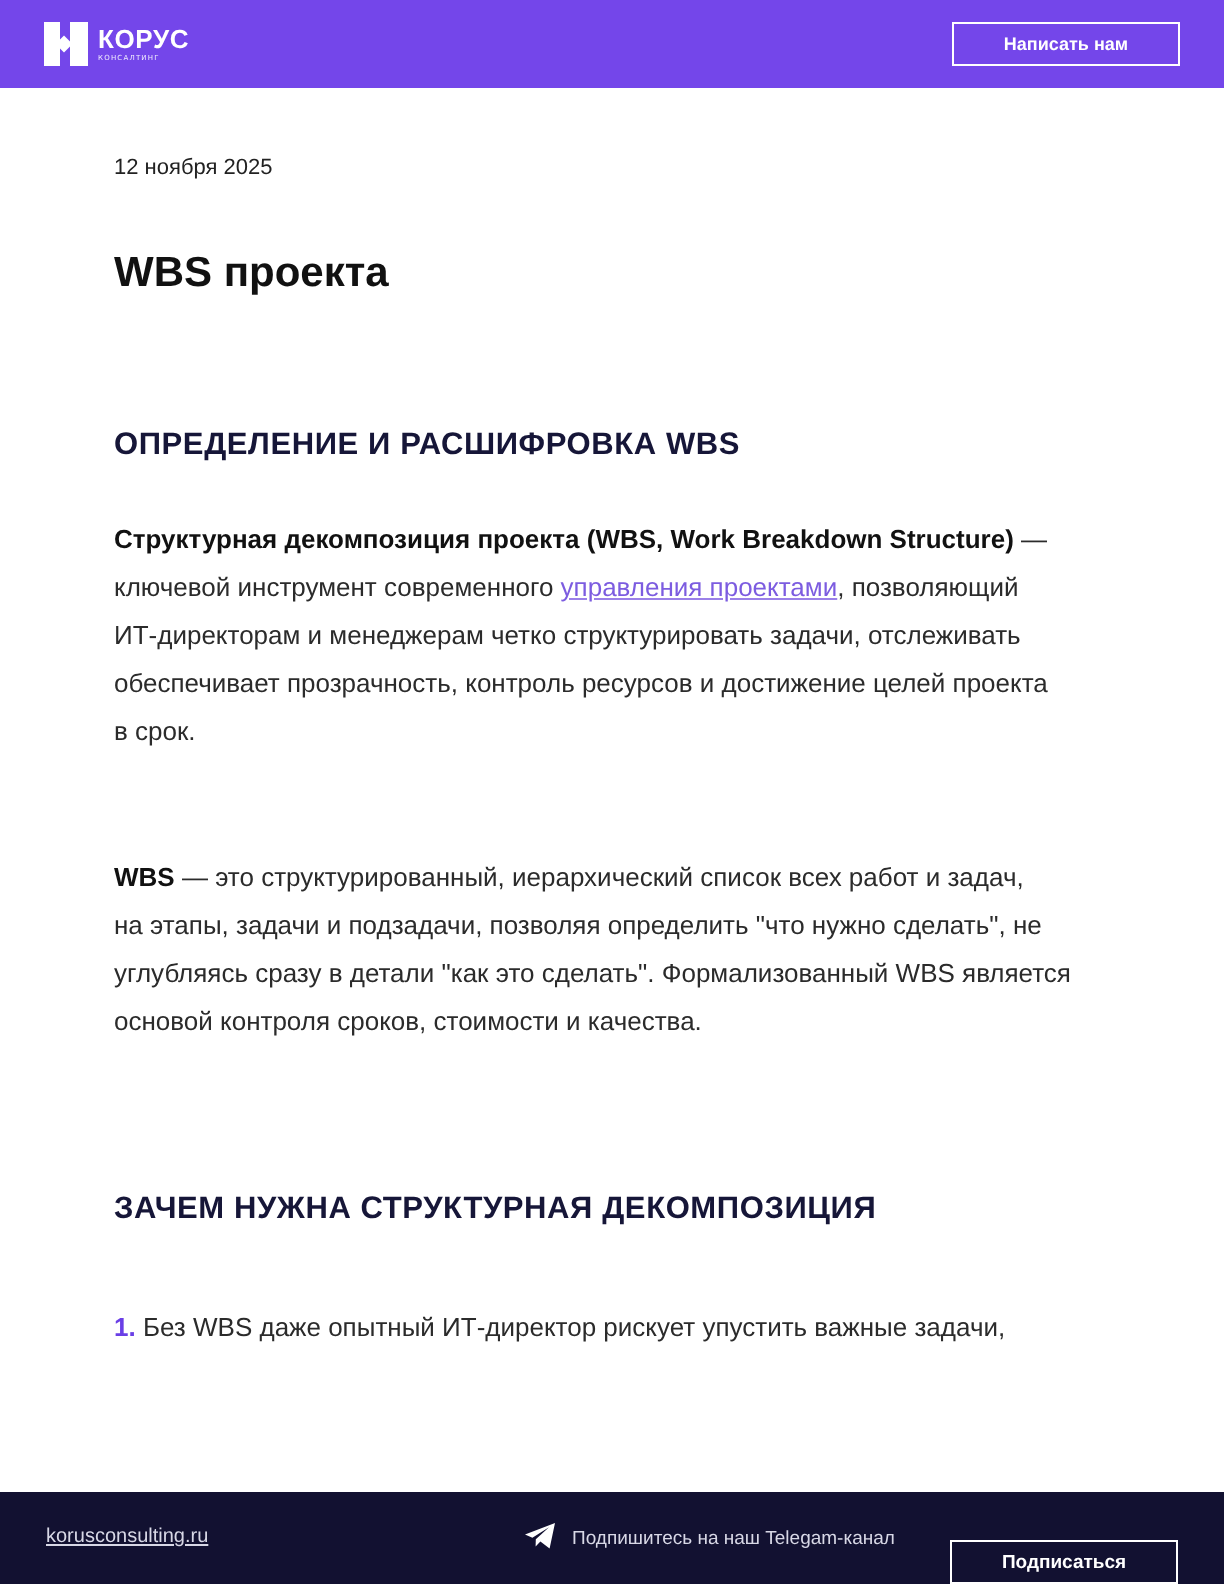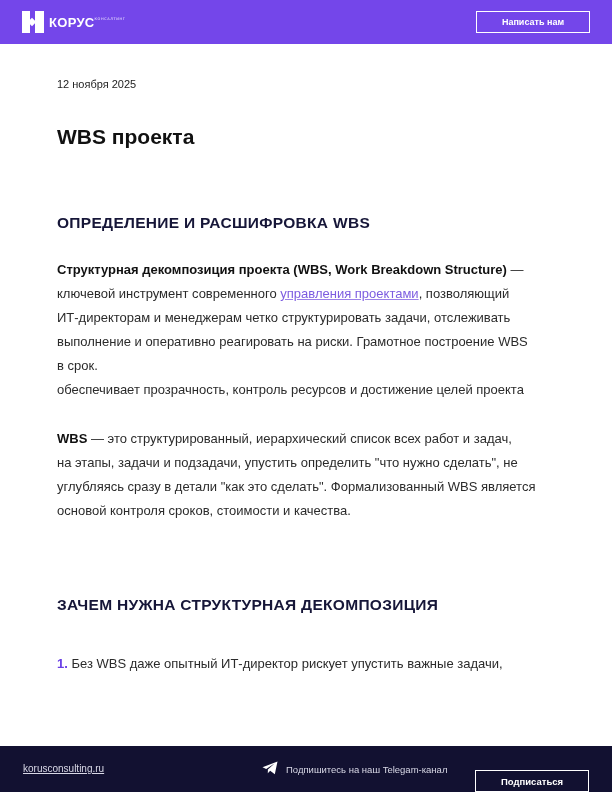--- a/index.html
+++ b/index.html
@@ -8,21 +8,21 @@
 
     .header {
       position: absolute; left: 0; top: 0; width: 612px; height: 44px;
       background: #7446ea;
     }
     .logo { position: absolute; left: 22px; top: 11px; display: flex; align-items: center; }
     .logo-mark { width: 22px; height: 22px; position: relative; }
     .logo-mark .l { position: absolute; left: 0; top: 0; width: 8px; height: 22px; background: #fff; }
     .logo-mark .r { position: absolute; left: 13px; top: 0; width: 9px; height: 22px; background: #fff; }
     .logo-mark .n { position: absolute; left: 7px; top: 8px; width: 6px; height: 6px; background: #fff; transform: rotate(45deg); }
-    .logo-text { margin-left: 5px; display: flex; flex-direction: row; color: #fff; }
+    .logo-text { margin-left: 5px; display: flex; flex-direction: column; color: #fff; }
     .logo-name { font-family: "Liberation Sans", sans-serif; font-weight: bold; font-size: 13px; letter-spacing: 0.3px; line-height: 13px; }
     .logo-sub { font-size: 3.5px; letter-spacing: 0.6px; line-height: 6px; opacity: 0.9; }
 
     .header-btn {
       position: absolute; left: 476px; top: 11px; width: 114px; height: 22px;
       border: 1px solid #ffffff; background: transparent; color: #fff;
       font-family: "Liberation Sans", sans-serif; font-weight: bold; font-size: 9px;
       display: flex; align-items: center; justify-content: center; cursor: pointer;
     }
 
@@ -78,28 +78,27 @@
 <main class="content">
   <div class="date">12 ноября 2025</div>
   <h1 class="title">WBS проекта</h1>
 
   <h2 class="h2 h2-1">ОПРЕДЕЛЕНИЕ И РАСШИФРОВКА WBS</h2>
 
   <div class="para p1">
     <span class="line"><b>Структурная декомпозиция проекта (WBS, Work Breakdown Structure)</b><span> —</span></span>
     <span class="line"><span>ключевой инструмент современного </span><a href="#">управления проектами</a><span>, позволяющий</span></span>
     <span class="line">ИТ-директорам и менеджерам четко структурировать задачи, отслеживать</span>
-    <span class="line">выполнение и оперативно реагировать на риски. Грамотное построение WBS</span>
+    <span class="line">обеспечивает прозрачность, контроль ресурсов и достижение целей проекта</span>
     <span class="line">в срок.</span>
-    <span class="line">обеспечивает прозрачность, контроль ресурсов и достижение целей проекта</span>
   </div>
 
   <div class="para p2">
     <span class="line"><b>WBS</b><span> — это структурированный, иерархический список всех работ и задач,</span></span>
-    <span class="line">на этапы, задачи и подзадачи, упустить определить "что нужно сделать", не</span>
+    <span class="line">на этапы, задачи и подзадачи, позволяя определить "что нужно сделать", не</span>
     <span class="line">углубляясь сразу в детали "как это сделать". Формализованный WBS является</span>
     <span class="line">основой контроля сроков, стоимости и качества.</span>
   </div>
 
   <h2 class="h2 h2-2">ЗАЧЕМ НУЖНА СТРУКТУРНАЯ ДЕКОМПОЗИЦИЯ</h2>
 
   <div class="para p3">
     <span class="line"><span class="num">1.</span><span> Без WBS даже опытный ИТ-директор рискует упустить важные задачи,</span></span>
   </div>
 </main>

